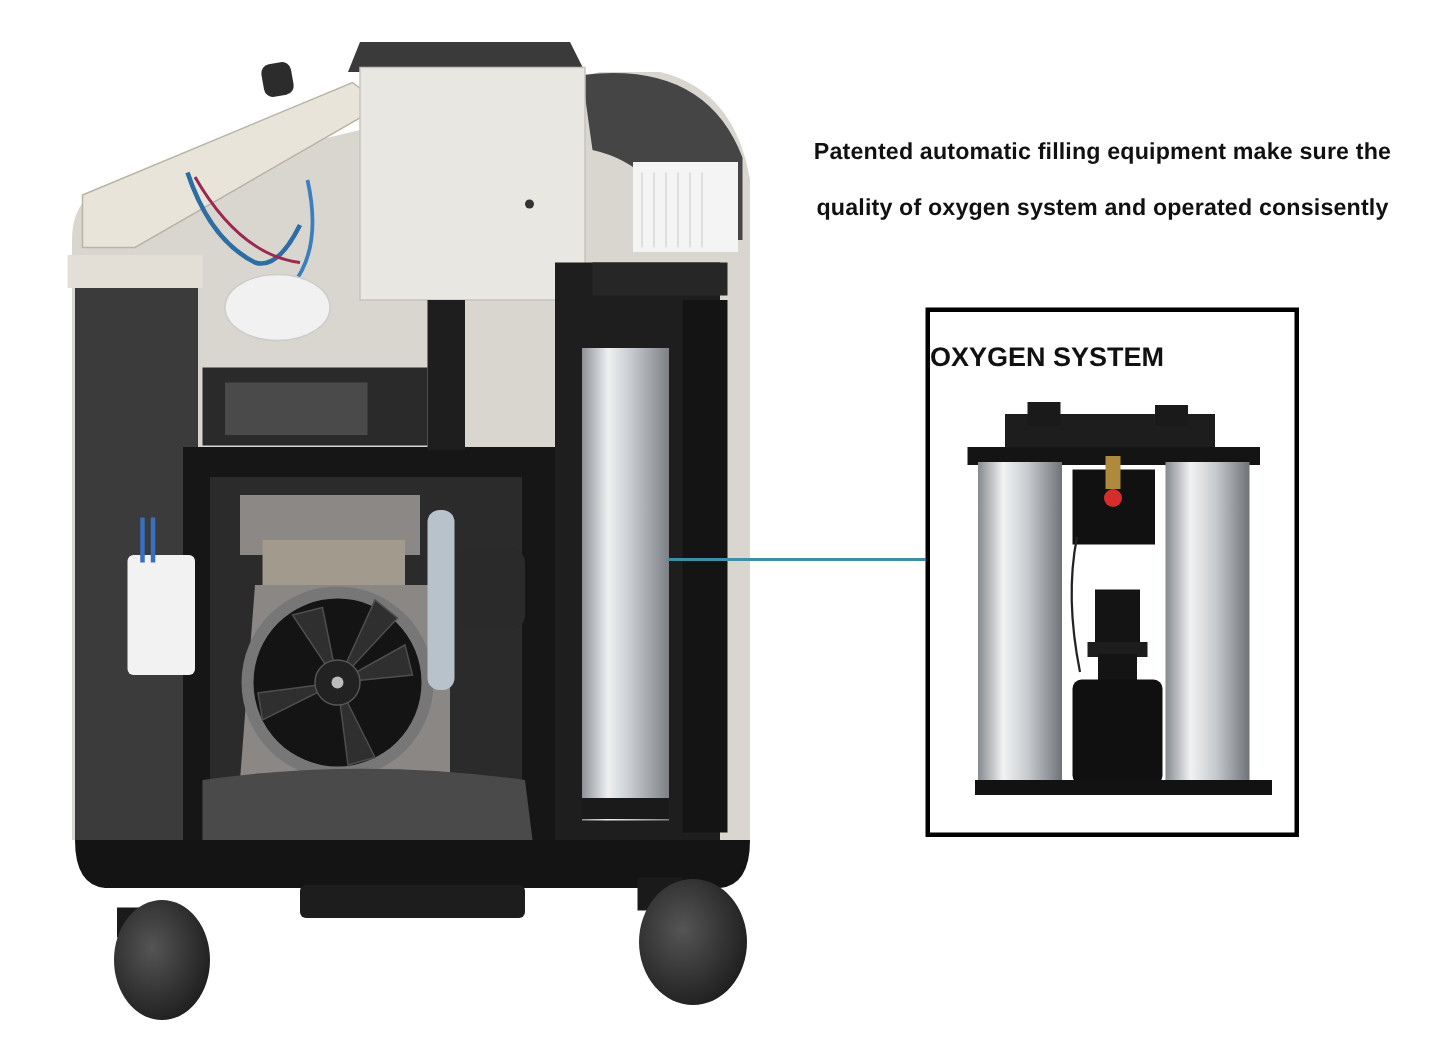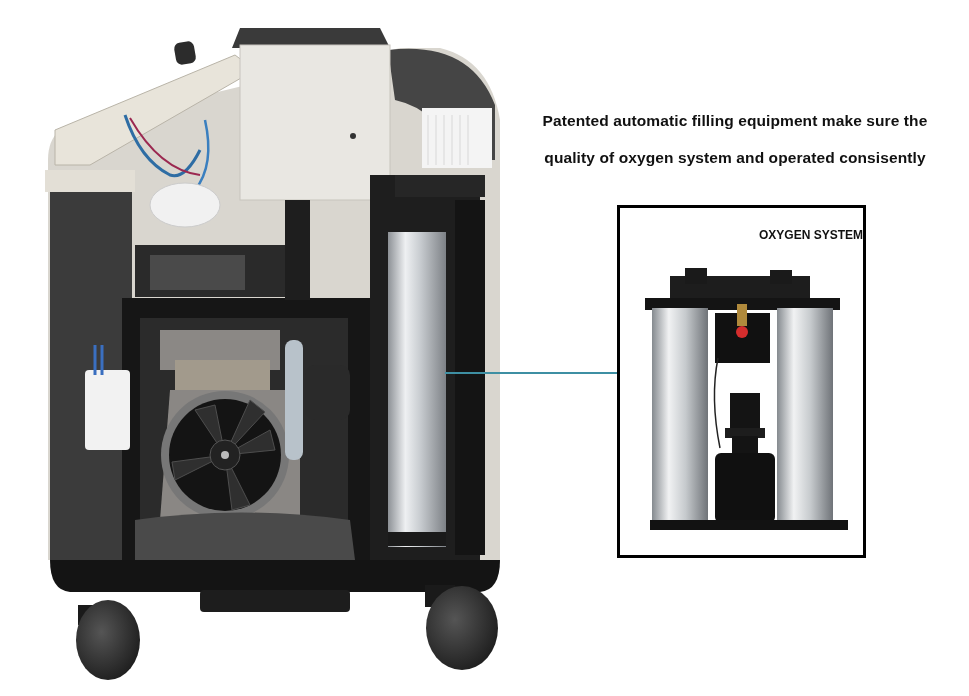--- a/index.html
+++ b/index.html
@@ -1,29 +1,29 @@
 <!DOCTYPE html>
 <html><head>
 <meta charset="utf-8">
 <style>
   * { box-sizing: border-box; margin: 0; padding: 0; }
   html, body { width: 969px; height: 696px; background: #ffffff; overflow: hidden; }
   body { position: relative; font-family: "Liberation Sans", "DejaVu Sans", sans-serif; }
 
   .caption { position: absolute; left: 505px; width: 460px; text-align: center;
-    font-weight: bold; font-size: 15.5px; color: #111; letter-spacing: 0.1px; margin-top: 19px; }
+    font-weight: bold; font-size: 15.5px; color: #111; letter-spacing: 0.1px; }
   .caption.l1 { top: 93px; }
   .caption.l2 { top: 130px; }
 
   .callout-line { position: absolute; left: 445px; top: 372px; width: 173px; height: 2px; background: #3e8fa3; }
 
   .inset { position: absolute; left: 617px; top: 205px; width: 249px; height: 353px;
     border: 3px solid #000; background: #fff; }
-  .inset-title { position: absolute; top: 20px; left: 0; width: 100%; text-align: right;
-    font-weight: bold; font-size: 12px; color: #111; }
+  .inset-title { position: absolute; top: 20px; left: 0; width: 100%; text-align: left;
+    font-weight: bold; font-size: 18px; color: #111; }
 
   .machine { position: absolute; left: 0; top: 0; width: 520px; height: 696px; }
   .inset-svg { position: absolute; left: 0; top: 0; }
 </style>
 </head>
 <body>
 
 <svg class="machine" viewBox="0 0 520 696" width="520" height="696">
   <defs>
     <linearGradient id="cyl" x1="0" x2="1" y1="0" y2="0">

